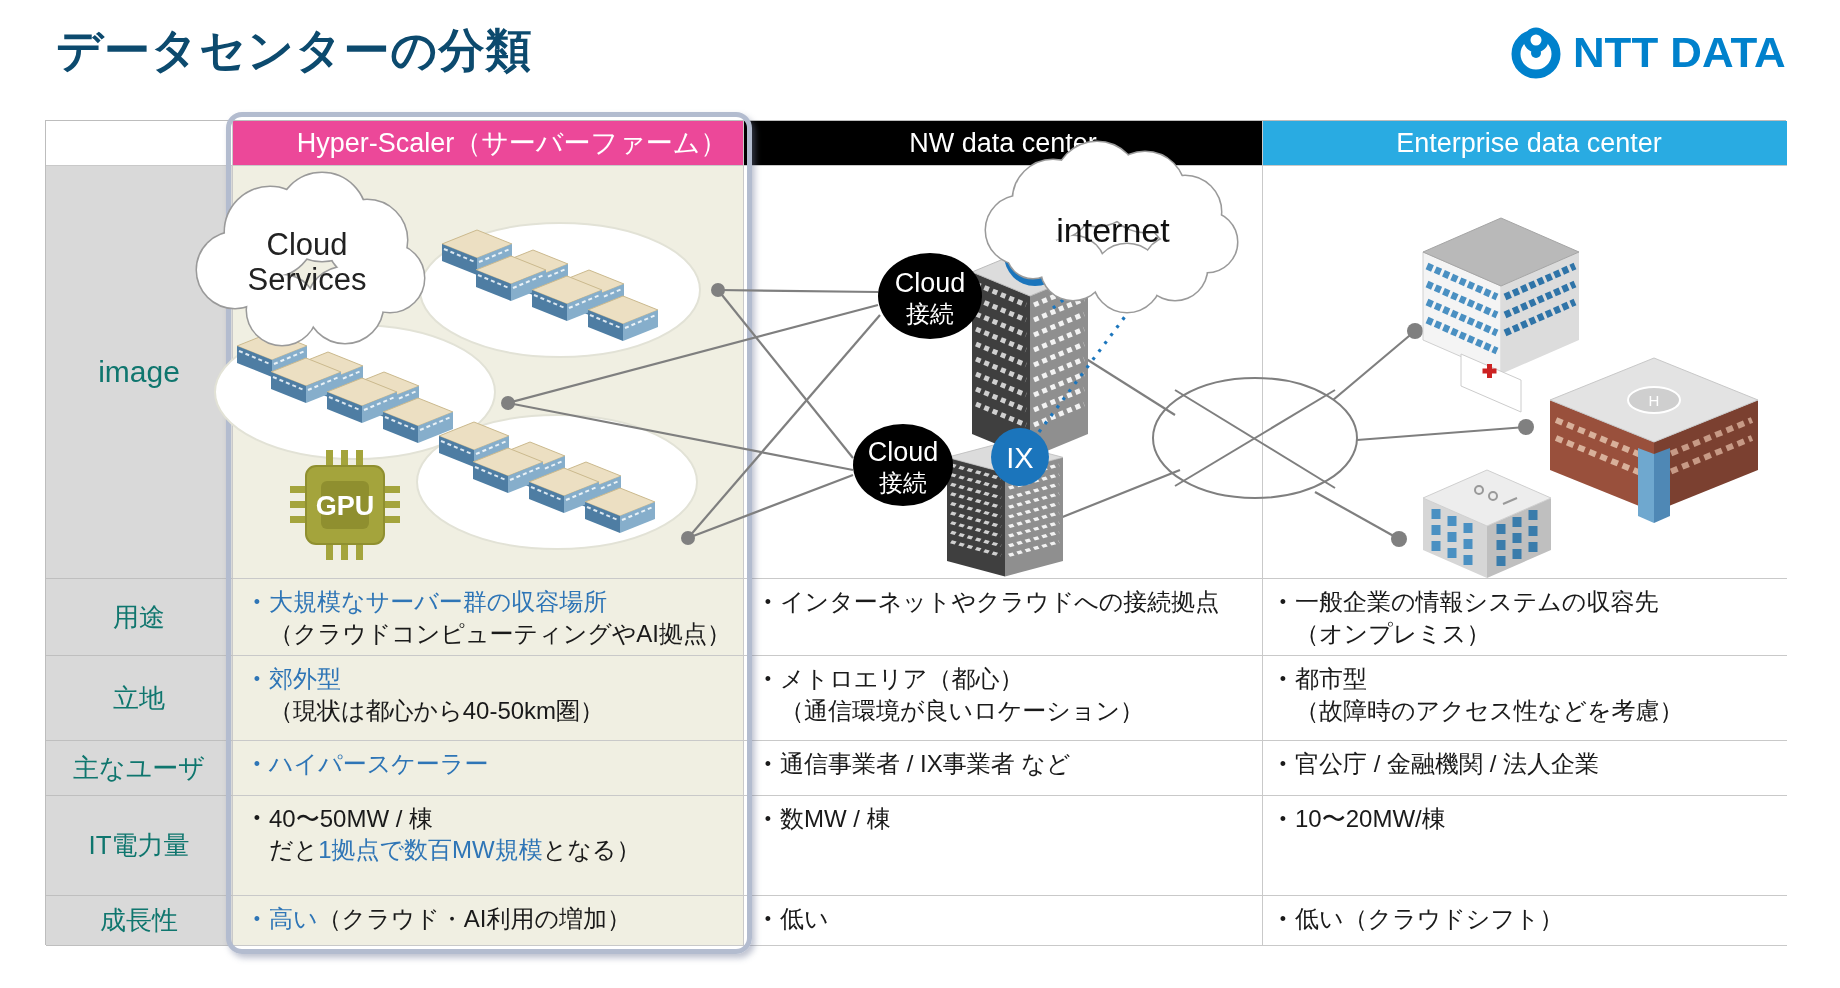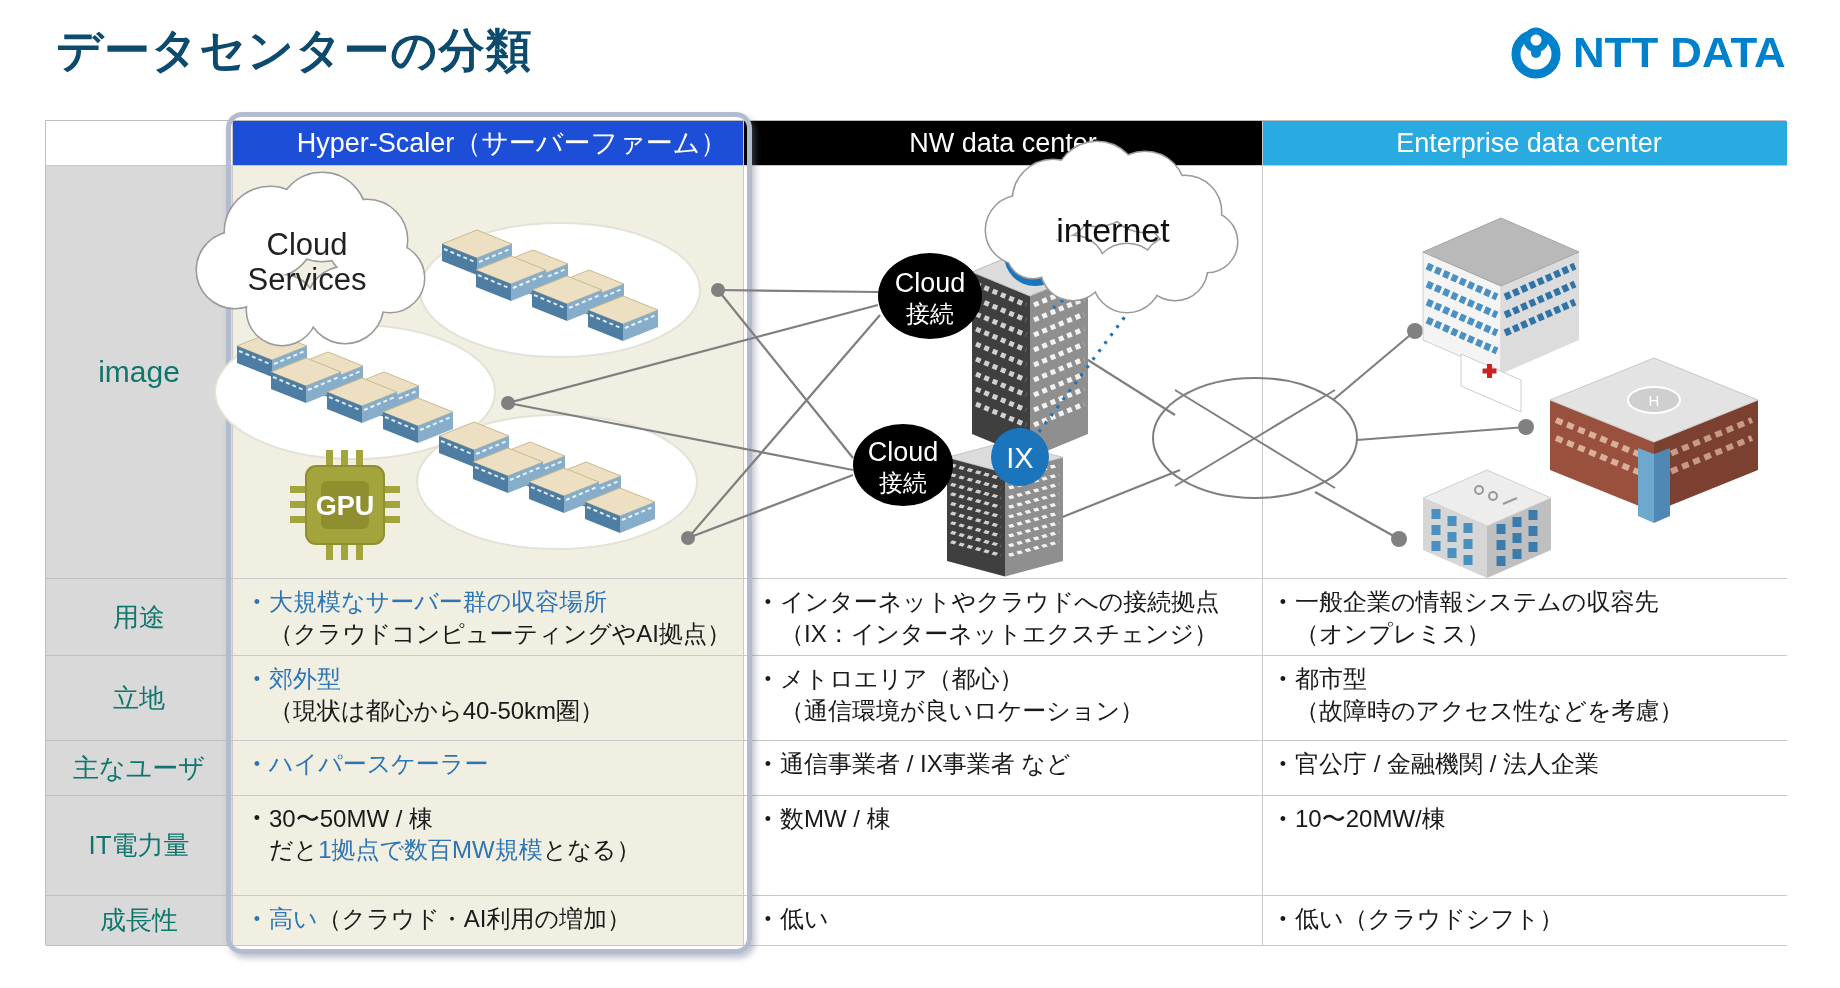--- a/index.html
+++ b/index.html
@@ -18,21 +18,21 @@
   .table{
     position:absolute;left:45px;top:120px;width:1741px;height:825px;
     display:grid;grid-template-columns:187px 511px 519px 524px;
     grid-template-rows:45px 413px 77px 85px 55px 100px 50px;
     border:1px solid #bdbdbd;box-sizing:border-box;z-index:1;
   }
   .cell{border-right:1px solid #c9c9c9;border-bottom:1px solid #c9c9c9;box-sizing:border-box;overflow:hidden;}
   .cell:nth-child(4n){border-right:none;padding-left:8px;}
   .hdr{display:flex;align-items:center;justify-content:center;color:#ffffff;font-size:27px;}
   .hdr-blank{background:#ffffff;}
-  .hdr-hs{background:#1d4ed8;padding-left:48px;}
+  .hdr-hs{background:#ec4899;padding-left:48px;}
   .hdr-nw{background:#000000;}
   .hdr-ent{background:#29abe2;}
   .label{
     background:#d9d9d9;display:flex;align-items:center;justify-content:center;
     font-size:26px;color:#0f766e;border-bottom:1px solid #bfbfbf;
   }
   .label-image{font-size:30px;}
   .c-hs{background:#f0efe2;}
   .c-nw,.c-ent{background:#ffffff;}
   .body{padding:7px 8px 0 12px;font-size:24px;}
@@ -84,21 +84,20 @@
         <span class="bullet blue">•</span>
         <span class="blue">大規模なサーバー群の収容場所</span>
       </div>
     <div class="sub">（クラウドコンピューティングやAI拠点）</div>
   </div>
   <div class="cell c-nw body">
     <div class="line">
         <span class="bullet">•</span>
         <span>インターネットやクラウドへの接続拠点</span>
       </div>
-    <div class="sub">（IX：インターネットエクスチェンジ）</div>
   </div>
   <div class="cell c-ent body">
     <div class="line">
         <span class="bullet">•</span>
         <span>一般企業の情報システムの収容先</span>
       </div>
     <div class="sub">（オンプレミス）</div>
   </div>
 
   <div class="cell label">立地</div>
@@ -141,21 +140,21 @@
     <div class="line">
         <span class="bullet">•</span>
         <span>官公庁 / 金融機関 / 法人企業</span>
       </div>
   </div>
 
   <div class="cell label">IT電力量</div>
   <div class="cell c-hs body row-power">
     <div class="line">
         <span class="bullet">•</span>
-        <span>30〜50MW / 棟</span>
+        <span>40〜50MW / 棟</span>
       </div>
     <div class="sub"><span>だと</span><span class="blue">1拠点で数百MW規模</span><span>となる）</span></div>
   </div>
   <div class="cell c-nw body">
     <div class="line">
         <span class="bullet">•</span>
         <span>数MW / 棟</span>
       </div>
   </div>
   <div class="cell c-ent body">

